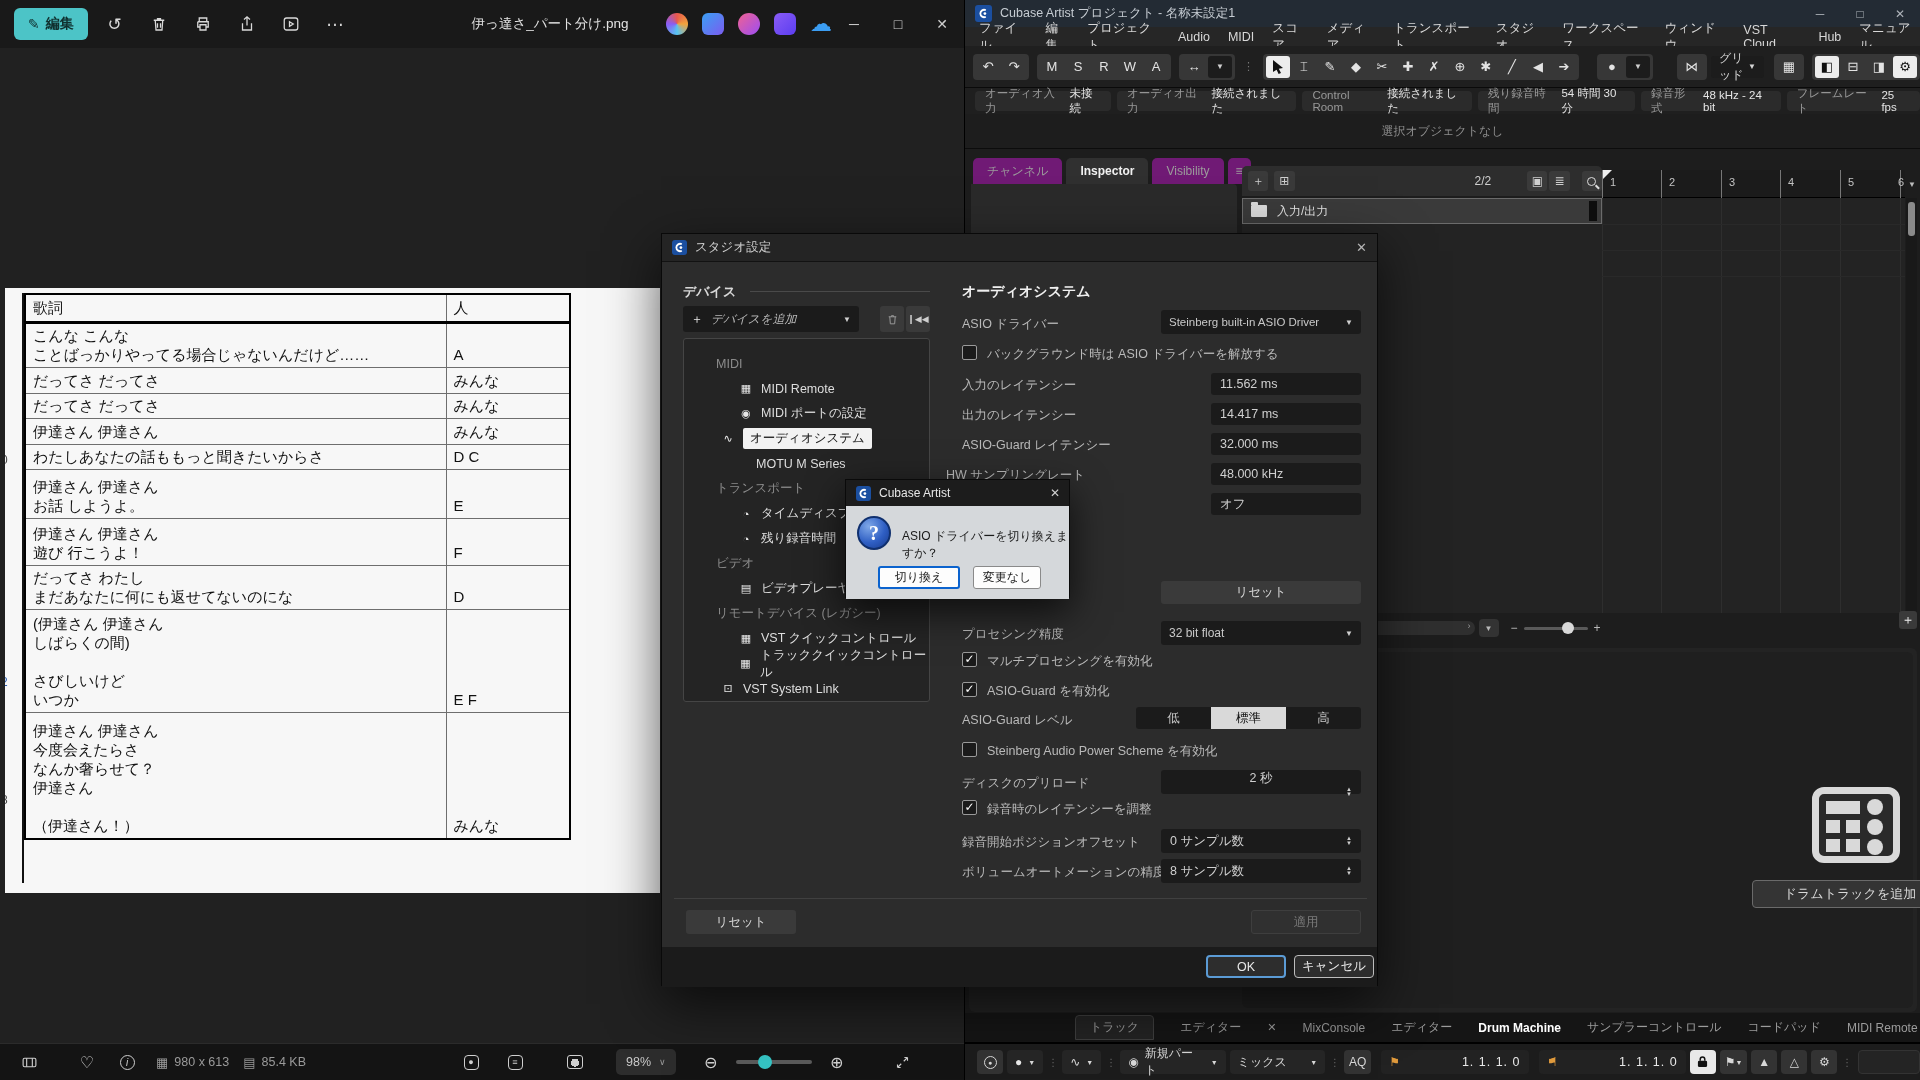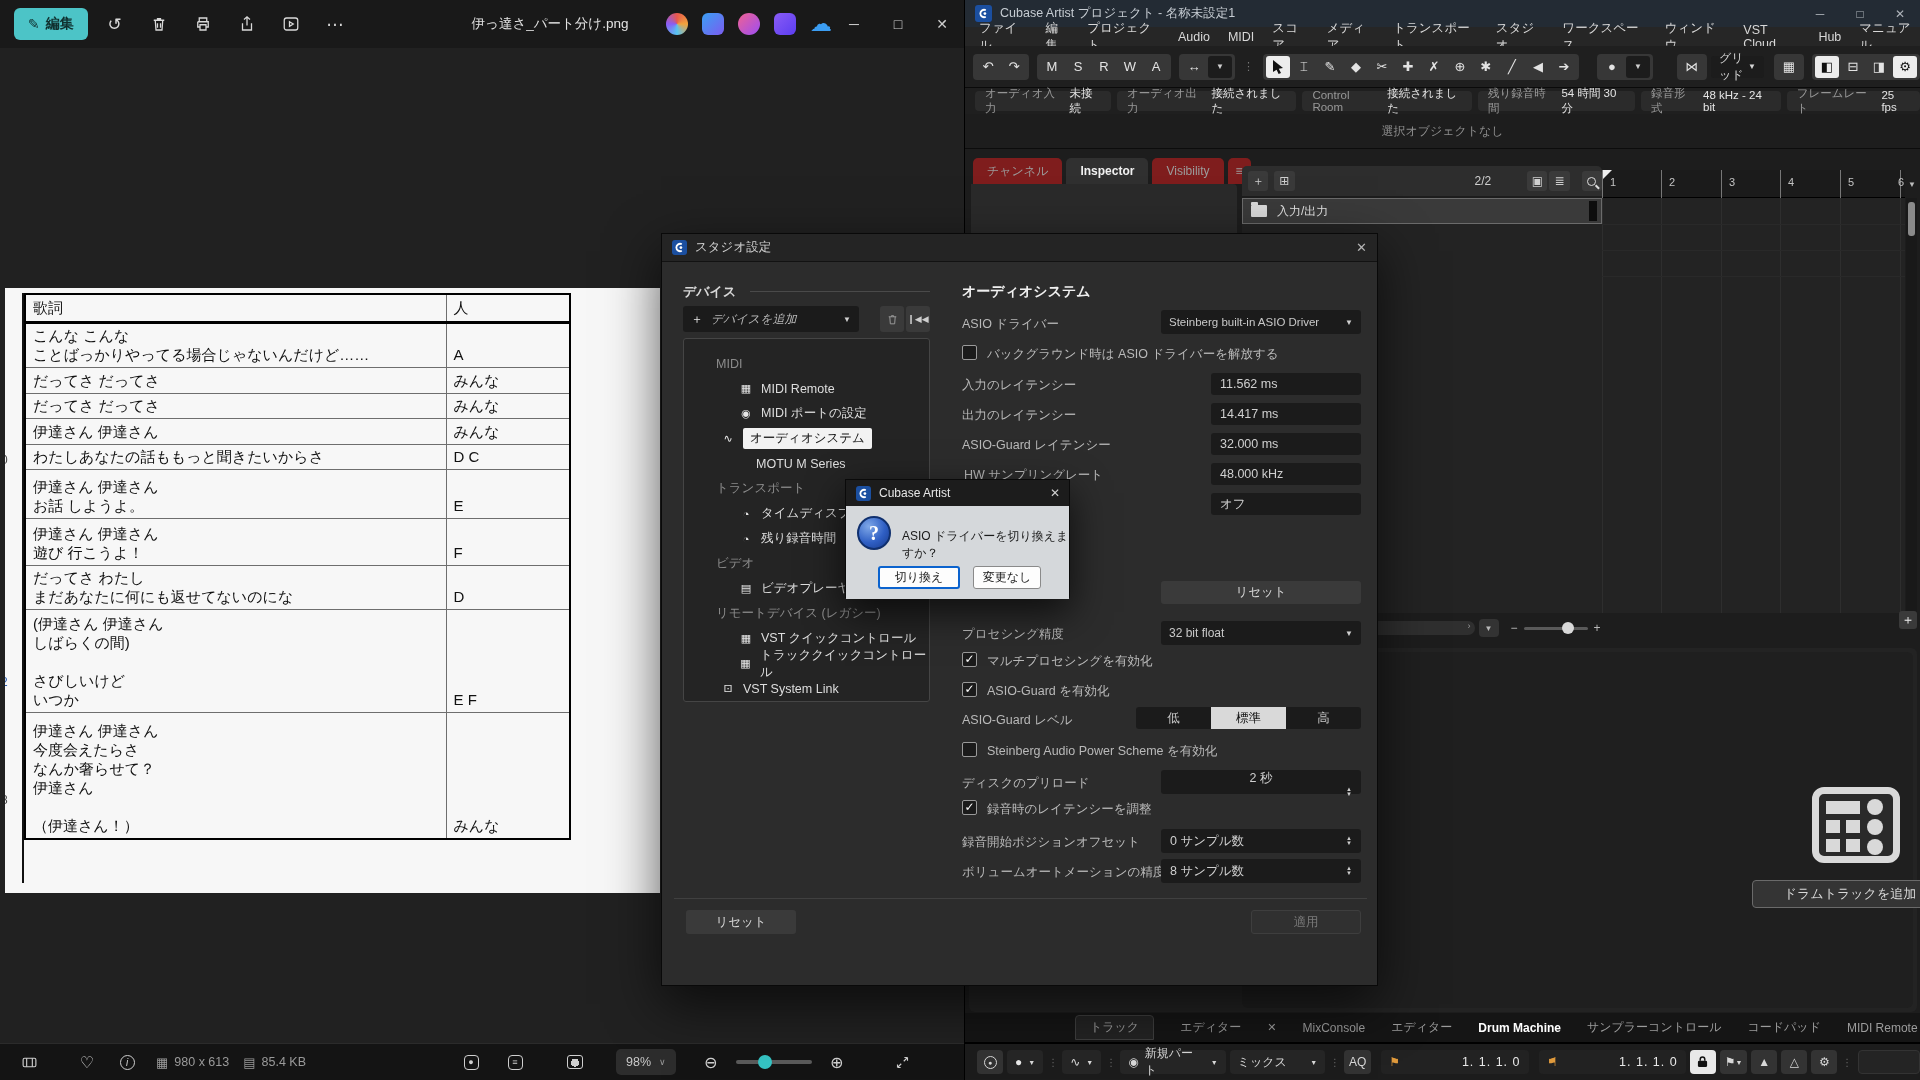--- a/index.html
+++ b/index.html
@@ -66,21 +66,21 @@
     display:flex; align-items:center; gap:6px; padding-left:10px; }
   .info-seg { background:#2b2b2b; border-radius:4px; height:20px; display:flex; align-items:center;
     gap:10px; padding:0 10px; font-size:11.5px; }
   .info-seg .l { color:#989898; } .info-seg .v { color:#e4e4e4; }
   .cb-statusline { position:absolute; left:0; top:114px; width:100%; height:35px; background:#1d1d1d;
     border-bottom:1px solid #0c0c0c; display:flex; align-items:center; justify-content:center;
     color:#8d8d8d; font-size:12px; }
   
   .lz-tabs { position:absolute; left:8px; top:158px; display:flex; align-items:flex-end; gap:4px; }
   .lz-tab { height:26px; padding:0 14px; display:flex; align-items:center; color:#9c9c9c; font-size:12px;
-    background:#7f1d1d; border-radius:5px 5px 0 0; }
+    background:#701a75; border-radius:5px 5px 0 0; }
   .lz-tab.active { background:#303030; color:#f0f0f0; font-weight:bold; }
   .lz-panel { position:absolute; left:6px; top:184px; width:266px; height:430px; background:#2a2a2a; border-radius:0 4px 4px 4px; }
   .trk-header { position:absolute; left:277px; top:166px; width:360px; height:30px; background:#2d2d2d;
     border-radius:5px 5px 0 0; display:flex; align-items:center; color:#cfcfcf; }
   .th-btn { width:22px; height:20px; background:#3a3a3a; border-radius:3px; margin-left:6px;
     display:flex; align-items:center; justify-content:center; font-size:12px; }
   .trk-row { position:absolute; left:277px; top:198px; width:360px; height:26px; background:#3a3a3a;
     border:1px solid #6b6b6b; display:flex; align-items:center; color:#e2e2e2; font-size:12px; }
   .folder-ic { width:16px; height:12px; background:#d9d9d9; border-radius:1px; margin:0 10px 0 8px; position:relative; }
   .folder-ic::before { content:""; position:absolute; left:0; top:-3px; width:7px; height:3px; background:#d9d9d9; border-radius:1px 1px 0 0; }
@@ -727,21 +727,21 @@
   <span class="lbl" style="left:300px; top:173px;">出力のレイテンシー</span>
   <div class="fld" style="left:549px; top:169px; width:150px; height:22px;">
       <span>14.417 ms</span>
     </div>
 
   <span class="lbl" style="left:300px; top:203px;">ASIO-Guard レイテンシー</span>
   <div class="fld" style="left:549px; top:199px; width:150px; height:22px;">
       <span>32.000 ms</span>
     </div>
 
-  <span class="lbl" style="left:302px; top:233px;">HW サンプリングレート</span>
+  <span class="lbl" style="left:284px; top:233px;">HW サンプリングレート</span>
   <div class="fld" style="left:549px; top:229px; width:150px; height:22px;">
       <span>48.000 kHz</span>
     </div>
 
   <div class="fld" style="left:549px; top:259px; width:150px; height:22px;">
       <span>オフ</span>
     </div>
 
   <div class="big-btn" style="left:499px; top:347px; width:200px; height:23px;">リセット</div>
 
@@ -794,20 +794,24 @@
       <span class="spin">
         <span>▲</span>
         <span>▼</span>
       </span>
   </div>
 
   <div class="sd-line" style="left:12px; top:664px; width:693px; background:#404040;"></div>
   <div class="big-btn" style="left:24px; top:676px; width:110px; height:24px;">リセット</div>
   <div class="big-btn disabled" style="left:589px; top:676px; width:110px; height:24px;">適用</div>
 
+  <div class="sd-footer">
+    <div class="ok-btn">OK</div>
+    <div class="cancel-btn">キャンセル</div>
+  </div>
 </div>
 
 <div id="confirm">
   <div class="cf-title">
     <div class="cb-logo" style="width:15px; height:15px;">
       <svg viewBox="0 0 24 24">
           <path d="M17 5a8 8 0 1 0 0 14" stroke="#fff" stroke-width="4" fill="none"></path>
           <circle cx="15" cy="12" r="3" fill="#fff"></circle>
         </svg>
     </div>

